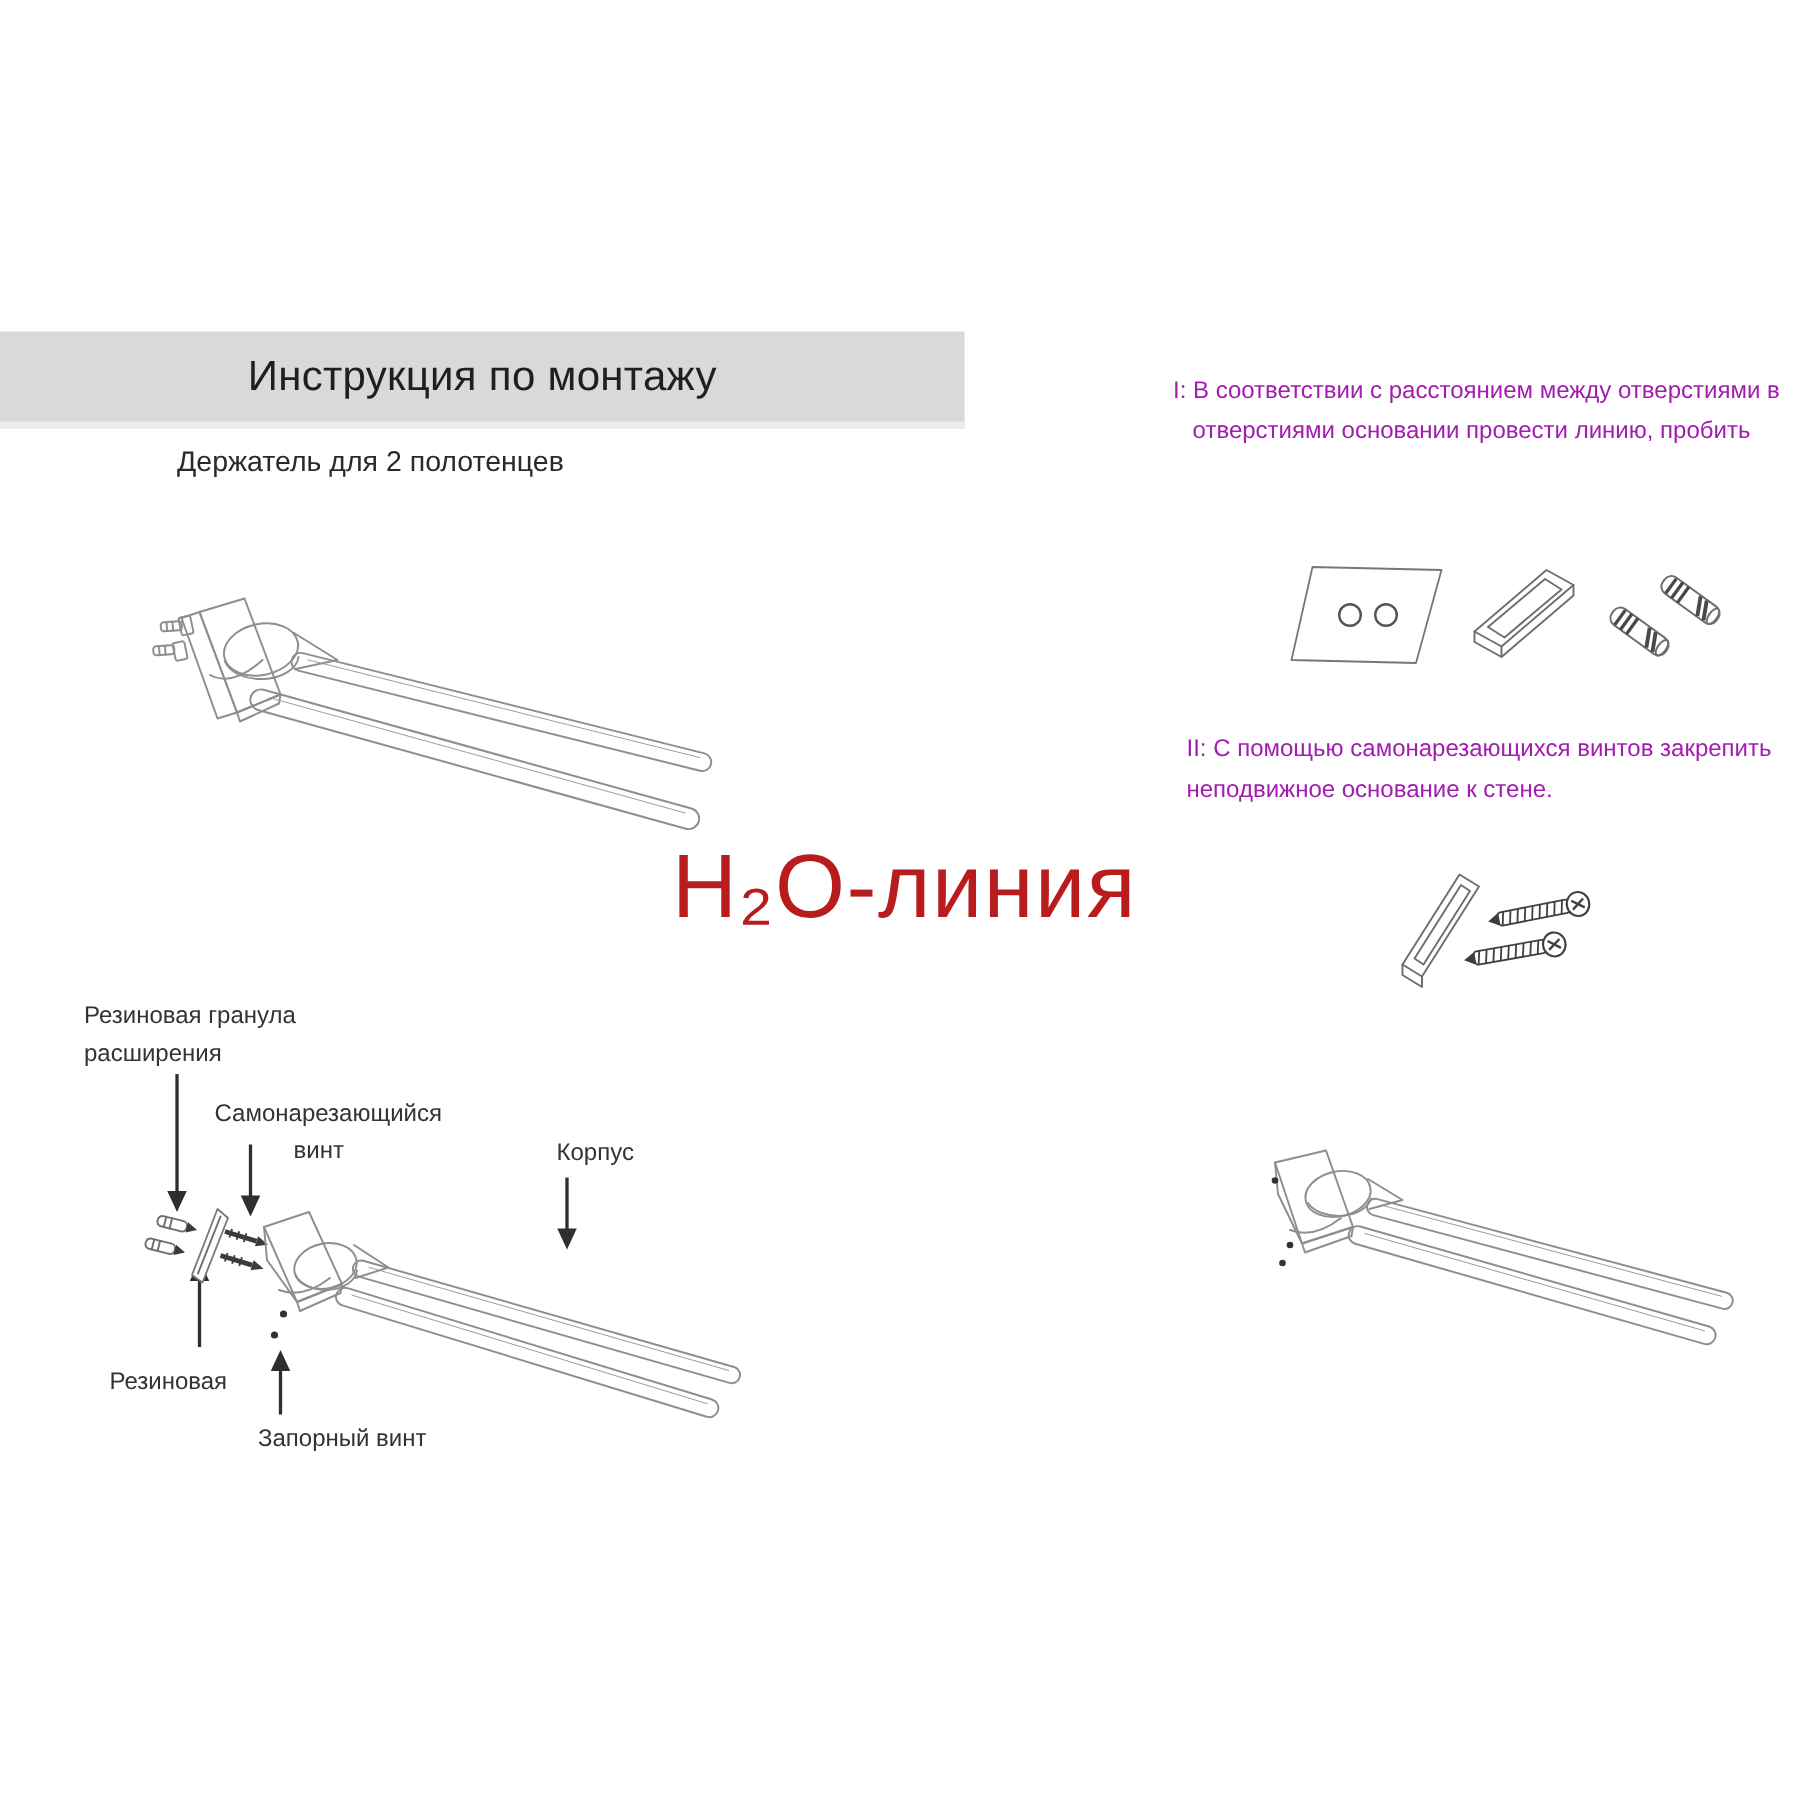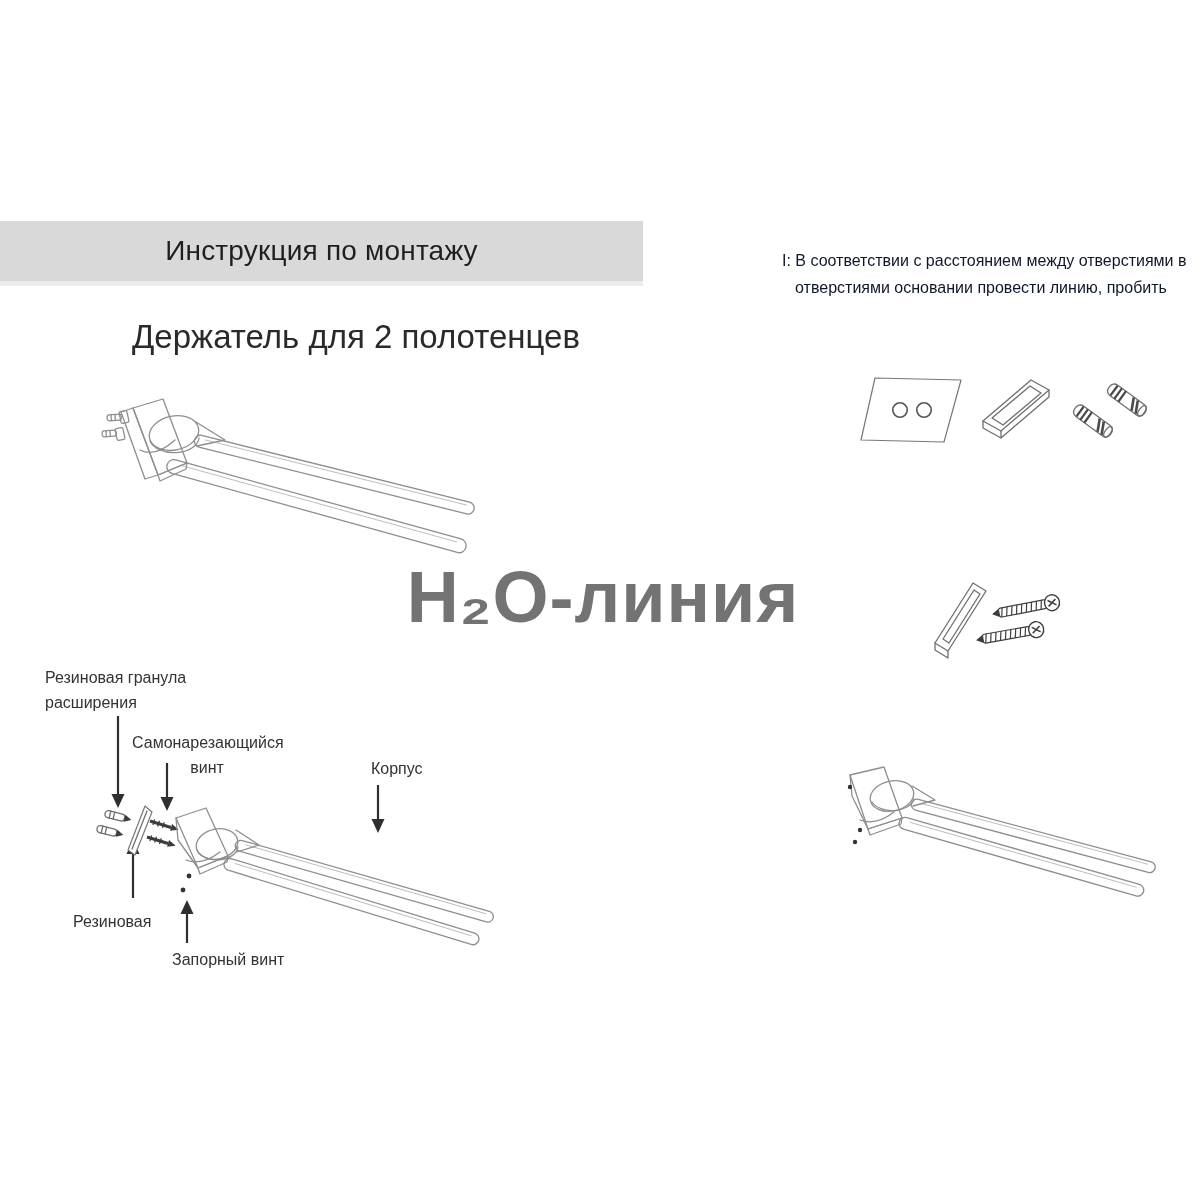--- a/index.html
+++ b/index.html
@@ -11,37 +11,37 @@
 
   .banner{
     left:0;top:221px;width:643px;height:60px;background:#d9d9d9;
     display:flex;align-items:center;justify-content:center;
     border-bottom:5px solid #ececec;
   }
   .title{
     font-size:28px;color:#1f1f1f;font-weight:400;letter-spacing:0.2px;white-space:nowrap;
   }
   .subtitle{
-    left:132px;top:298px;font-size:33px;color:#2a2a2a;white-space:nowrap;margin-top:20px;
+    left:118px;top:298px;font-size:19px;color:#2a2a2a;white-space:nowrap;
   }
 
   .watermark{
     left:383px;top:556px;width:440px;text-align:center;
-    font-size:72px;font-weight:bold;color:#737373;letter-spacing:1px;
+    font-size:60px;font-weight:normal;color:#b91c1c;letter-spacing:1px;
     white-space:nowrap;z-index:0;
   }
 
-  .step-text{color:#0f172a;font-size:16px;line-height:27px;z-index:2;}
+  .step-text{color:#a21caf;font-size:16px;line-height:27px;z-index:2;}
   .step-text div{white-space:nowrap;}
   .step1{left:782px;top:247px;width:398px;text-align:center;}
   .step2{left:791px;top:486px;text-align:left;}
   .step3{left:791px;top:706px;text-align:left;}
 
   .part-label{color:#333333;font-size:16px;line-height:25px;z-index:2;}
-  .part-label div{white-space:nowrap;}
+  .part-label div{white-space:nowrap;margin-left:11px;}
   .lbl-rubber{left:45px;top:665px;}
   .lbl-screw{left:132px;top:730px;width:150px;text-align:center;}
   .lbl-body{left:371px;top:756px;}
   .lbl-base{left:73px;top:909px;}
   .lbl-lock{left:172px;top:947px;}
 
   svg{display:block;}
   .art{z-index:1;}
   .ln{stroke:#8e8e8e;stroke-width:1.3;fill:none;stroke-linejoin:round;stroke-linecap:round;}
   .ln2{stroke:#6f6f6f;stroke-width:1.3;fill:none;stroke-linejoin:round;stroke-linecap:round;}
@@ -224,20 +224,24 @@
         <line x1="-16" y1="-6" x2="-16" y2="6" stroke="#474747" stroke-width="2.2"></line>
         <line x1="-11" y1="-6.5" x2="-11" y2="6.5" stroke="#474747" stroke-width="2.2"></line>
         <line x1="-6" y1="-6.5" x2="-6" y2="6.5" stroke="#474747" stroke-width="2.2"></line>
         <line x1="4" y1="-6" x2="10" y2="6" stroke="#4a4a4a" stroke-width="2.6"></line>
         <line x1="9" y1="-6" x2="15" y2="6" stroke="#4a4a4a" stroke-width="2.6"></line>
         <ellipse cx="18.5" cy="0" rx="2.8" ry="6" class="ln2"></ellipse>
       </g>
     </svg>
   </div>
 
+  <div class="abs step-text step2">
+    <div>II: С помощью самонарезающихся винтов закрепить</div>
+    <div>неподвижное основание к стене.</div>
+  </div>
   <div class="abs art" style="left:915px;top:570px;">
     <svg width="165" height="95" viewBox="0 0 165 95">
       <g>
         <path d="M20,73 L58,13 L71,21 L33,81 Z" class="ln2"></path>
         <path d="M28,69 L59,20 L65,24 L34,73 Z" class="ln2"></path>
         <path d="M20,73 L20,80 L33,88 L33,81" class="ln2"></path>
       </g>
       <g transform="translate(84,43) rotate(-11)">
         <path d="M-7,0 L0,-4 L0,4 Z" class="darkfill"></path>
         <rect x="0" y="-4.5" width="48" height="9" rx="2" fill="#ffffff" stroke="#3f3f3f" stroke-width="1.2"></rect>

